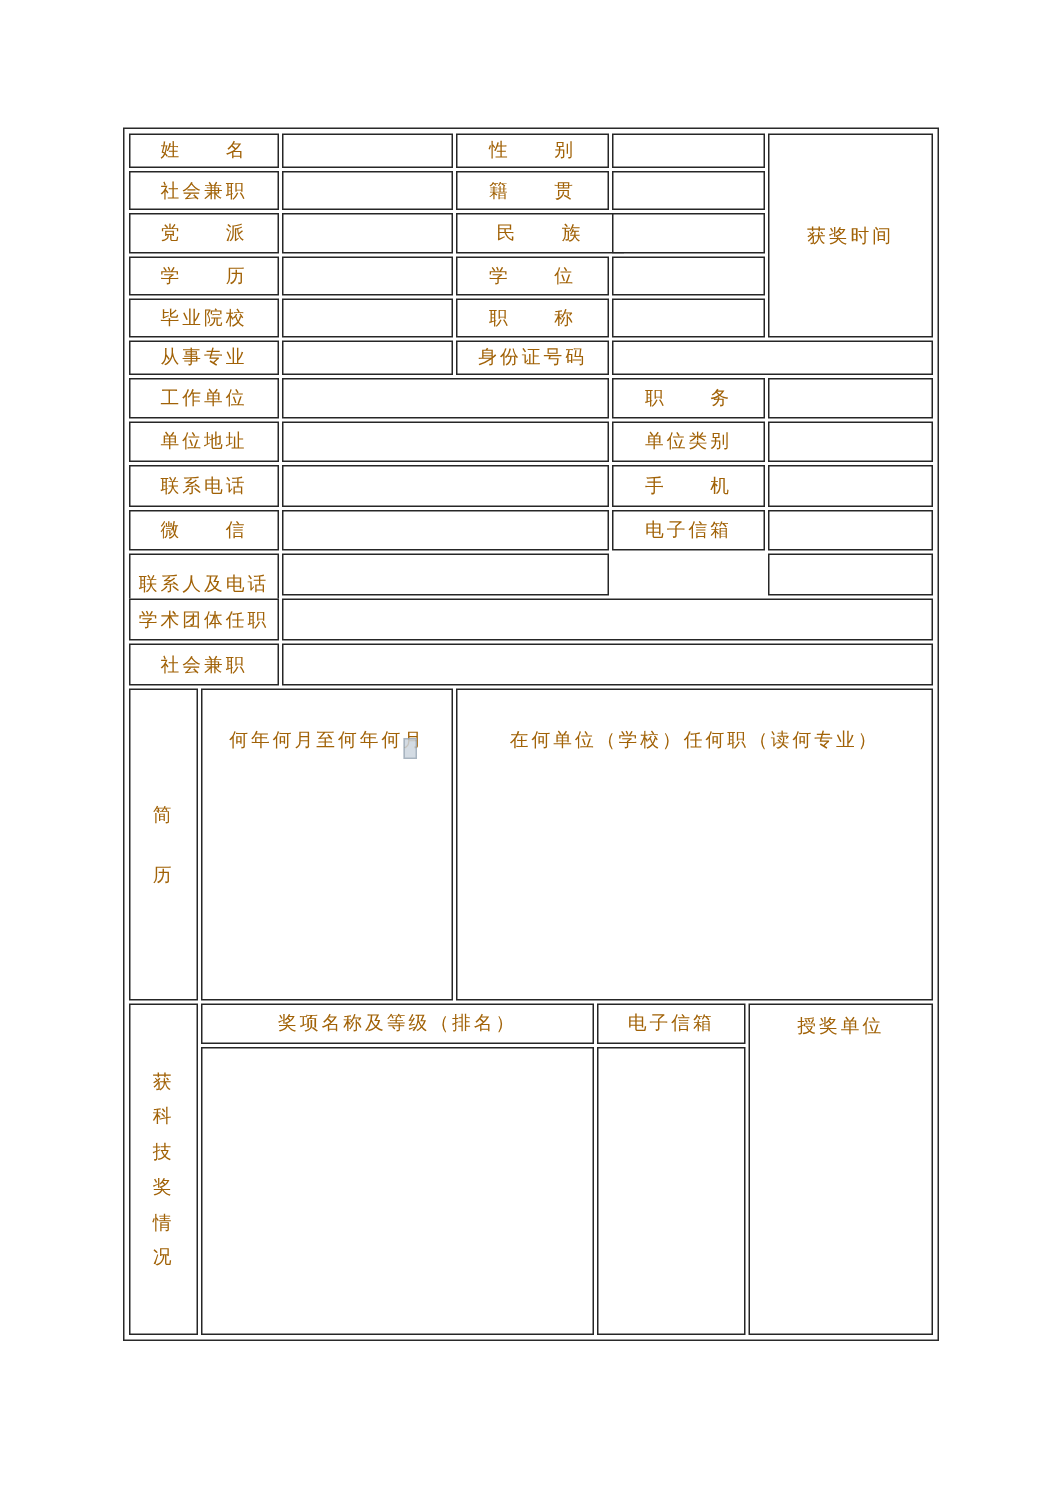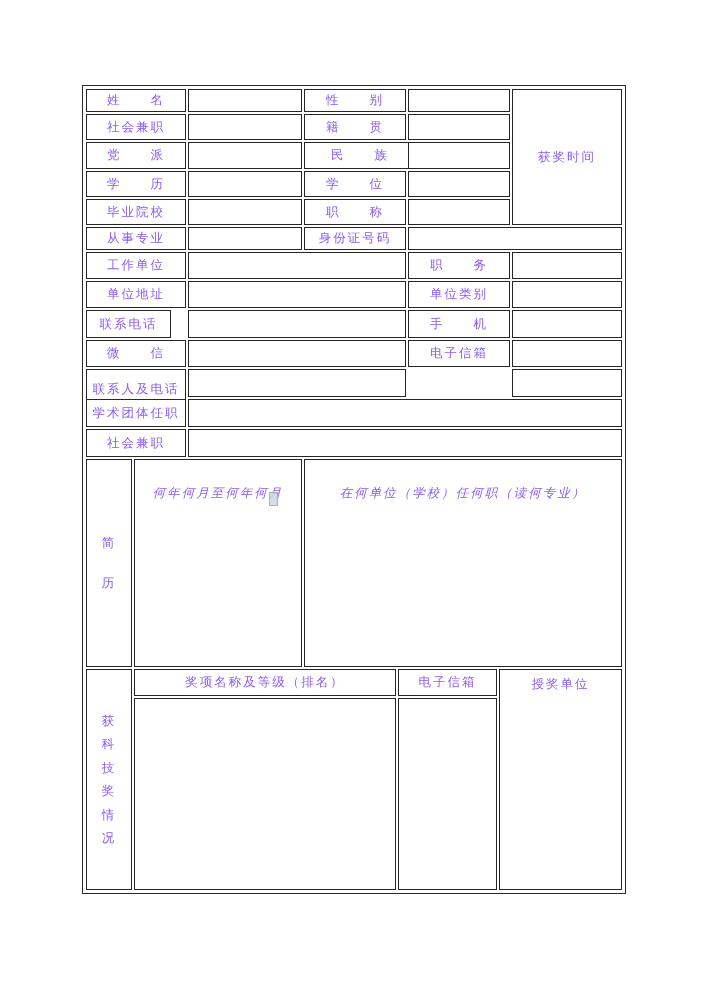--- a/index.html
+++ b/index.html
@@ -1,32 +1,32 @@
 <!DOCTYPE html>
 <html><head>
 <meta charset="utf-8">
 <style>
   html,body { margin:0; padding:0; background:#ffffff; }
   .page {
     position:relative; width:707px; height:1000px; background:#ffffff;
-    font-family:"Liberation Serif","DejaVu Serif",serif; color:#8b5cf6;
+    font-family:"Liberation Serif","DejaVu Serif",serif; color:#a16207;
     overflow:hidden;
   }
   .form { position:absolute; left:85px; top:88px; width:538px; height:803px; }
   .frame {
     position:absolute; left:-3px; top:-3px; width:544px; height:809px;
     border:1.5px solid #2a2a2a; box-sizing:border-box;
   }
   .cell {
     position:absolute; box-sizing:border-box; border:1.3px solid #262626;
     display:flex; align-items:center; justify-content:center;
     font-size:12.5px; letter-spacing:2px; line-height:1; white-space:nowrap;
     background:#ffffff;
   }
-  .hdr-top { align-items:flex-start; padding-top:27px;font-style:italic; }
+  .hdr-top { align-items:flex-start; padding-top:27px; }
   .hdr-top-sm { align-items:flex-start; padding-top:8px; }
   .vlab { flex-direction:column; }
   .vlab.resume { gap:27px; }
   .vlab.awards { gap:11px; }
   .vlab span { display:block; }
   .artifact {
     position:absolute; left:184px; top:404px; width:7px; height:12px;
     background:#ccd5df; border:1px solid #9aa8b6; opacity:.85;
   }
 </style>
@@ -72,21 +72,21 @@
     <div class="cell" style="left:1px;top:164px;width:100px;height:27px">工作单位</div>
     <div class="cell" style="left:103px;top:164px;width:218px;height:27px"></div>
     <div class="cell" style="left:323px;top:164px;width:102px;height:27px">职　　务</div>
     <div class="cell" style="left:427px;top:164px;width:110px;height:27px"></div>
 
     <div class="cell" style="left:1px;top:193px;width:100px;height:27px">单位地址</div>
     <div class="cell" style="left:103px;top:193px;width:218px;height:27px"></div>
     <div class="cell" style="left:323px;top:193px;width:102px;height:27px">单位类别</div>
     <div class="cell" style="left:427px;top:193px;width:110px;height:27px"></div>
 
-    <div class="cell" style="left:1px;top:222px;width:85px;height:28px">联系电话</div>
+    <div class="cell" style="left:1px;top:222px;width:100px;height:28px">联系电话</div>
     <div class="cell" style="left:103px;top:222px;width:218px;height:28px"></div>
     <div class="cell" style="left:323px;top:222px;width:102px;height:28px">手　　机</div>
     <div class="cell" style="left:427px;top:222px;width:110px;height:28px"></div>
 
     <div class="cell" style="left:1px;top:252px;width:100px;height:27px">微　　信</div>
     <div class="cell" style="left:103px;top:252px;width:218px;height:27px"></div>
     <div class="cell" style="left:323px;top:252px;width:102px;height:27px">电子信箱</div>
     <div class="cell" style="left:427px;top:252px;width:110px;height:27px"></div>
 
     <div class="cell" style="left:1px;top:281px;width:100px;height:40px">联系人及电话</div>

